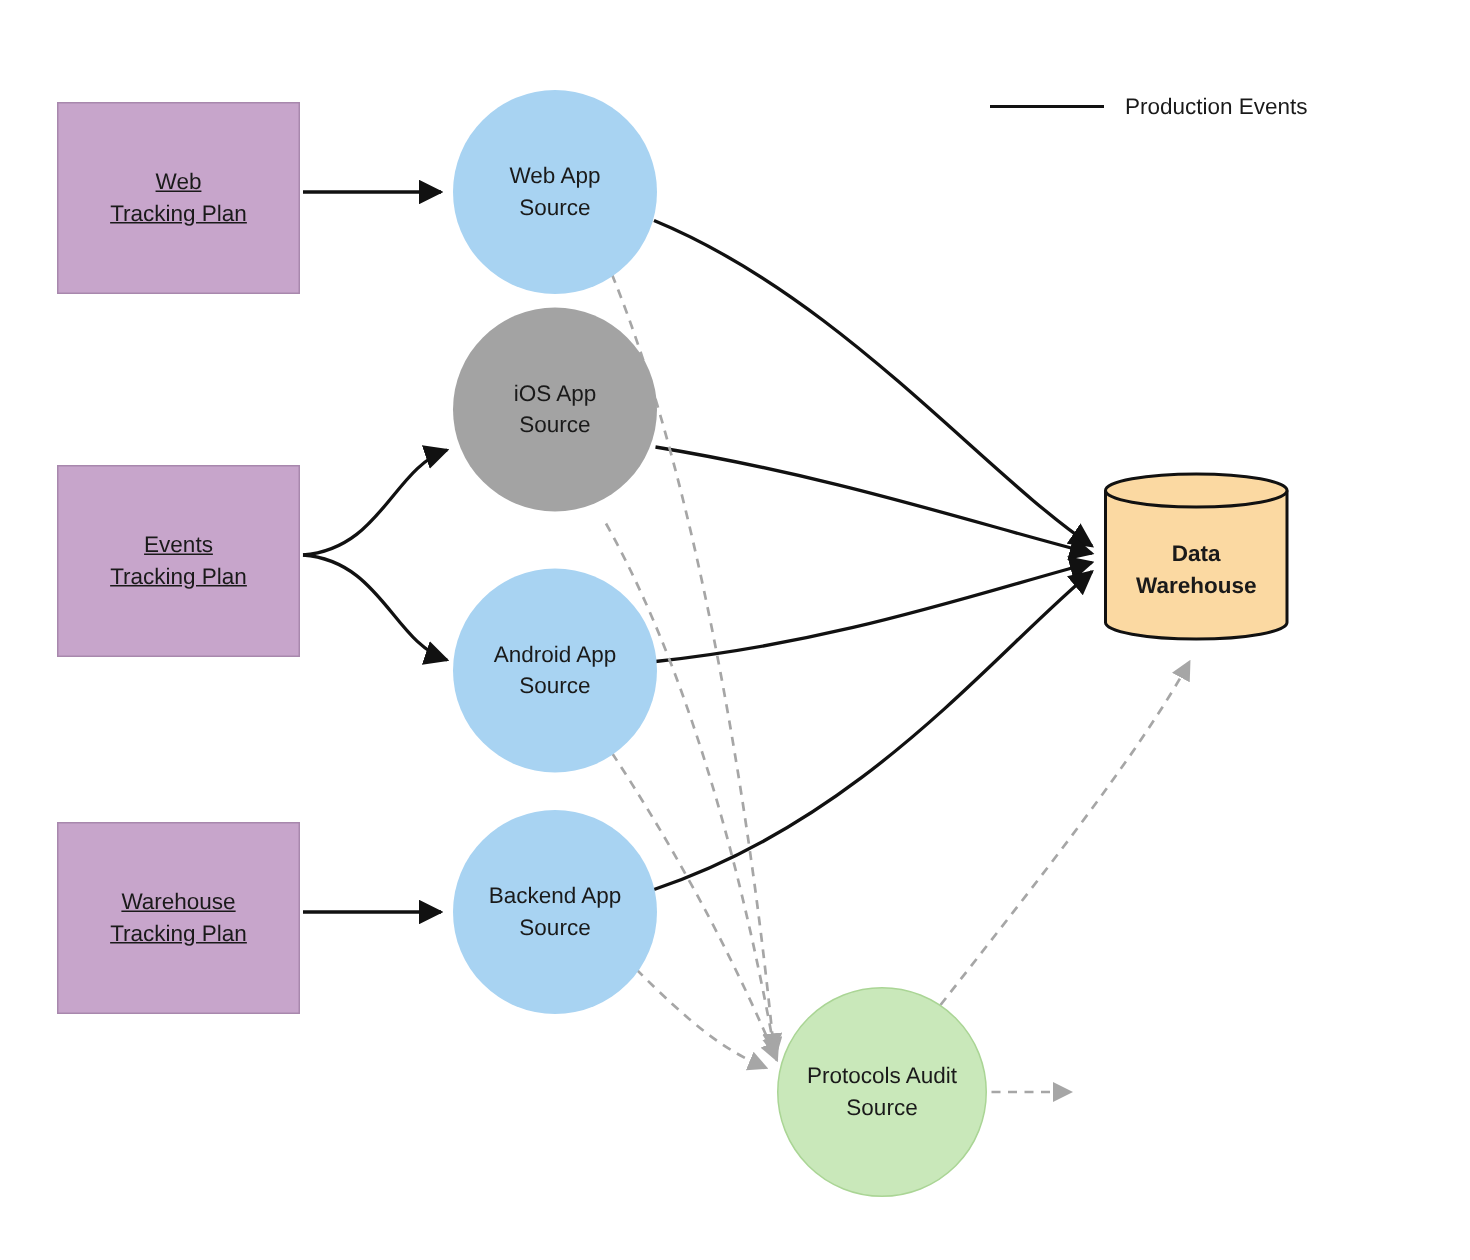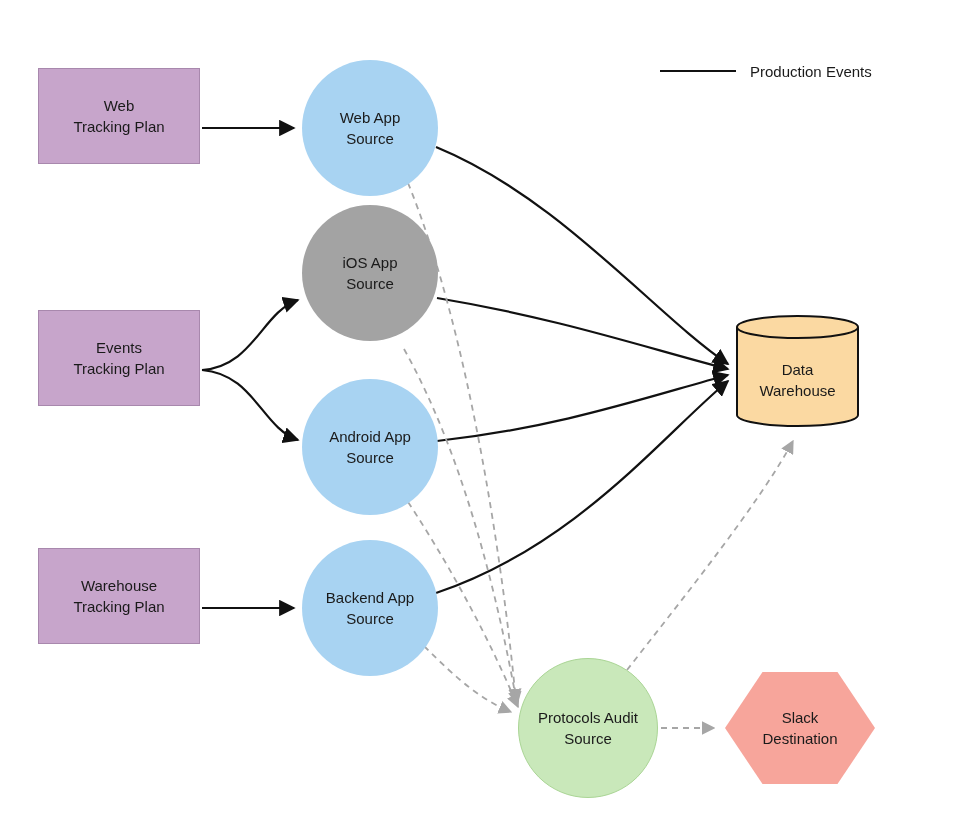--- a/index.html
+++ b/index.html
@@ -21,30 +21,30 @@
     position: absolute;
     display: flex;
     align-items: center;
     justify-content: center;
     text-align: center;
     font-size: 15px;
     line-height: 21px;
   }
   .label span { display: block; }
 
-  .rect   { width: 162px; height: 96px; border: 1px solid; }
+  .rect   { width: 162px; height: 128px; border: 1px solid; text-decoration: underline; }
   .circle { width: 136px; height: 136px; border-radius: 50%; }
   .audit-circle { width: 140px; height: 140px; border-radius: 50%; border: 1px solid; }
   .hexagon {
     width: 150px; height: 112px;
     clip-path: polygon(25% 0, 75% 0, 100% 50%, 75% 100%, 25% 100%, 0 50%);
   }
   .warehouse { width: 125px; height: 118px; }
   .warehouse svg { position: absolute; left: 0; top: 0; }
-  .warehouse .label { position: relative; margin-top: 16px; }
+  .warehouse .label { position: relative; margin-top: 16px; font-weight: bold; }
 
   .legend { position: absolute; left: 660px; top: 60px; }
   .legend-row { display: flex; align-items: center; gap: 14px; margin-bottom: 15px; height: 22px; }
   .legend-line { width: 76px; height: 0; border-top: 2px solid #000; }
   .legend-line.dashed { border-top-style: dashed; }
   .legend-label { font-size: 15px; white-space: nowrap; }
 </style>
 </head>
 <body>
 
@@ -148,20 +148,14 @@
     </div>
   </div>
 
   <div class="node audit-circle" style="left: 518px; top: 658px; background-color: rgb(201, 232, 186); border-color: rgb(170, 213, 149);">
     <div class="label">
       <span>Protocols Audit</span>
       <span>Source</span>
     </div>
   </div>
 
-  <div class="node hexagon" style="left: 725px; top: 672px; background-color: rgb(247, 165, 155);">
-    <div class="label">
-      <span>Slack</span>
-      <span>Destination</span>
-    </div>
-  </div>
 
 </div>
 
 </body></html>

